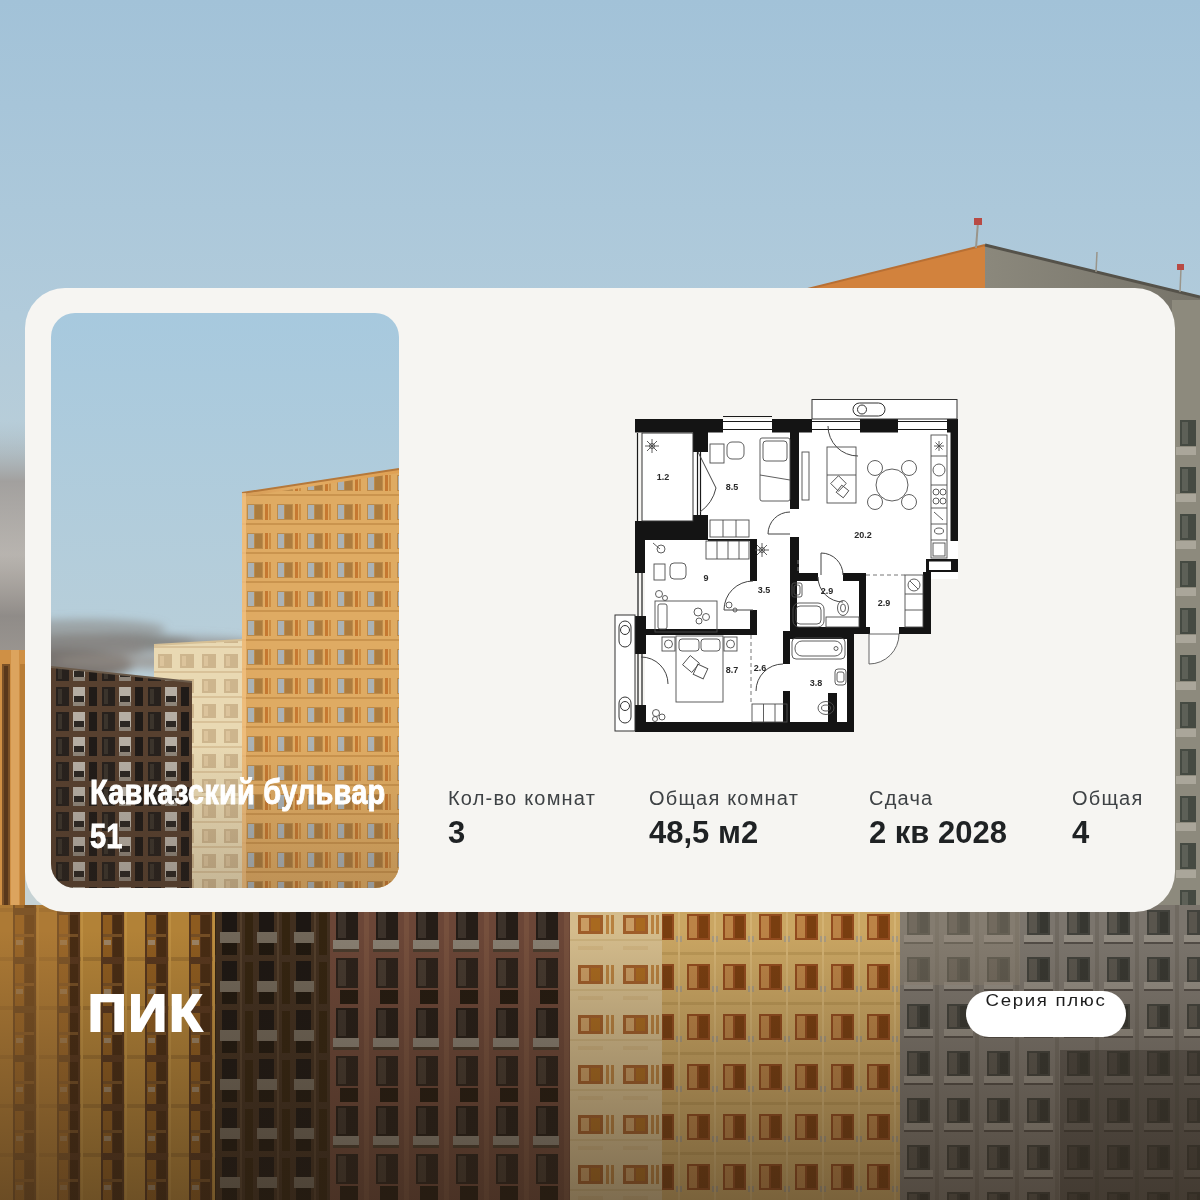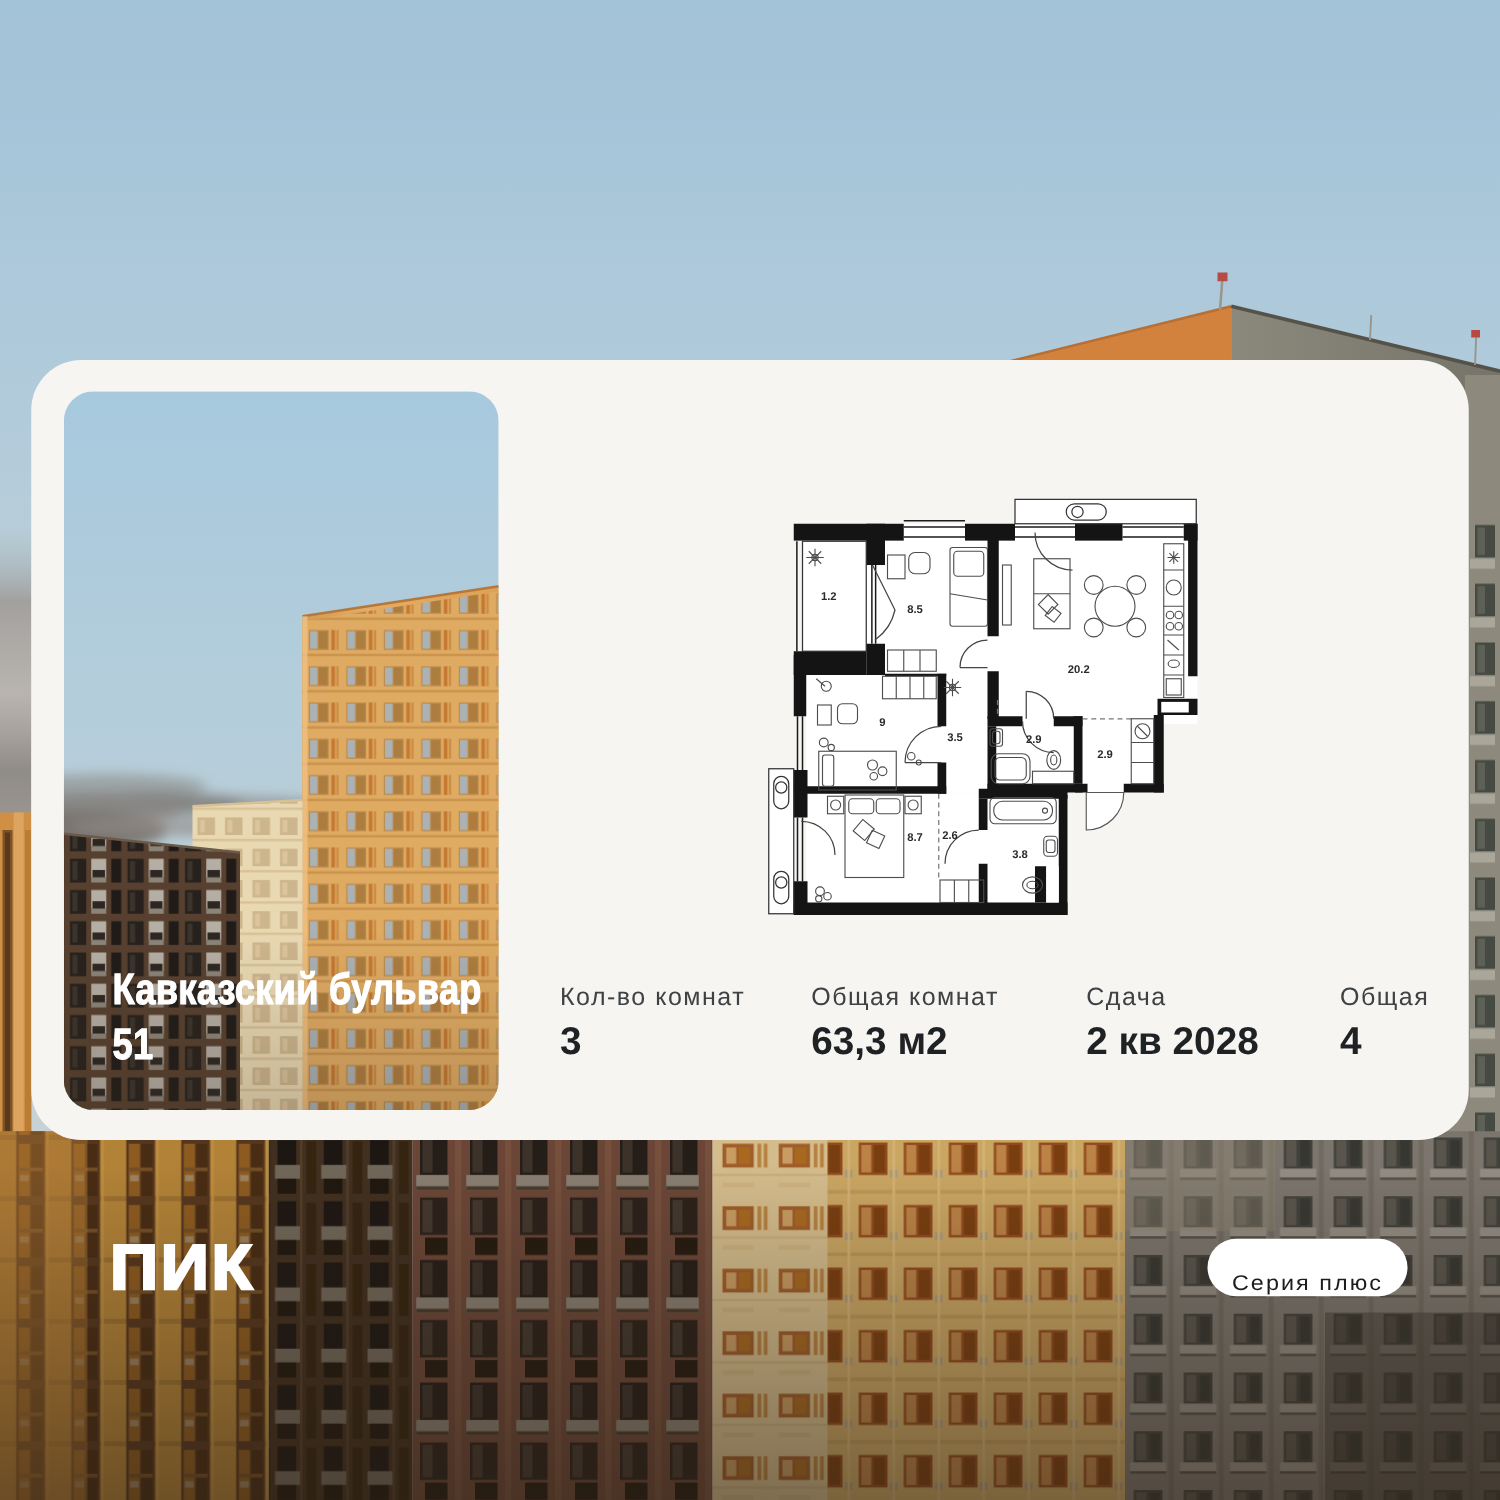--- a/index.html
+++ b/index.html
@@ -9,21 +9,21 @@
   .card{position:absolute;left:25px;top:288px;width:1150px;height:624px;background:#f6f5f2;border-radius:40px;}
   .photo{position:absolute;left:26px;top:25px;width:348px;height:575px;border-radius:24px;overflow:hidden;}
   .photo svg{position:absolute;left:0;top:0;}
   .ptitle{position:absolute;left:39px;top:457px;color:#fff;font-weight:bold;font-size:35px;line-height:44px;letter-spacing:0.2px;-webkit-text-stroke:0.9px #fff;transform:scaleX(0.83);transform-origin:0 0;white-space:nowrap;}
   .plan{position:absolute;left:585px;top:107px;}
   .stats{position:absolute;left:0;top:499px;width:1102px;height:80px;padding-left:32px;}
   .stat{position:absolute;top:0;}
   .stat .lab{font-size:20px;color:#3e4245;letter-spacing:1.2px;white-space:nowrap;}
   .stat .val{font-size:31px;color:#1f2224;font-weight:bold;margin-top:5px;letter-spacing:0;white-space:nowrap;}
   .pik{position:absolute;left:88px;top:988px;color:#fff;font-weight:bold;font-size:51px;line-height:51px;letter-spacing:2px;-webkit-text-stroke:2px #fff;transform:scaleX(1.05);transform-origin:0 0;}
-  .pill{position:absolute;left:966px;top:991px;width:160px;height:46px;background:#fff;border-radius:23px;color:#1d1d1d;font-size:17px;display:flex;align-items:flex-end;justify-content:center;letter-spacing:1.5px;}
+  .pill{position:absolute;left:966px;top:991px;width:160px;height:46px;background:#fff;border-radius:23px;color:#1d1d1d;font-size:17px;display:flex;align-items:flex-start;justify-content:center;letter-spacing:1.5px;}
   .pill span{transform:scaleX(1.1);}
 </style>
 </head>
 <body>
 <div id="stage">
 <svg id="bg" width="1200" height="1200">
   <defs>
     <linearGradient id="sky" x1="0" y1="0" x2="0" y2="1">
       <stop offset="0" stop-color="#a2c2d8"></stop>
       <stop offset="0.45" stop-color="#b1cbdb"></stop>
@@ -464,21 +464,21 @@
     </g>
   </svg>
 
   <div class="stats">
     <div class="stat" style="left:423px">
           <div class="lab">Кол-во комнат</div>
           <div class="val">3</div>
         </div>
     <div class="stat" style="left:624px">
           <div class="lab">Общая комнат</div>
-          <div class="val">63,3 м2</div>
+          <div class="val">48,5 м2</div>
         </div>
     <div class="stat" style="left:844px">
           <div class="lab">Сдача</div>
           <div class="val">2 кв 2028</div>
         </div>
     <div class="stat" style="left:1047px">
           <div class="lab">Общая</div>
           <div class="val">4</div>
         </div>
   </div>

